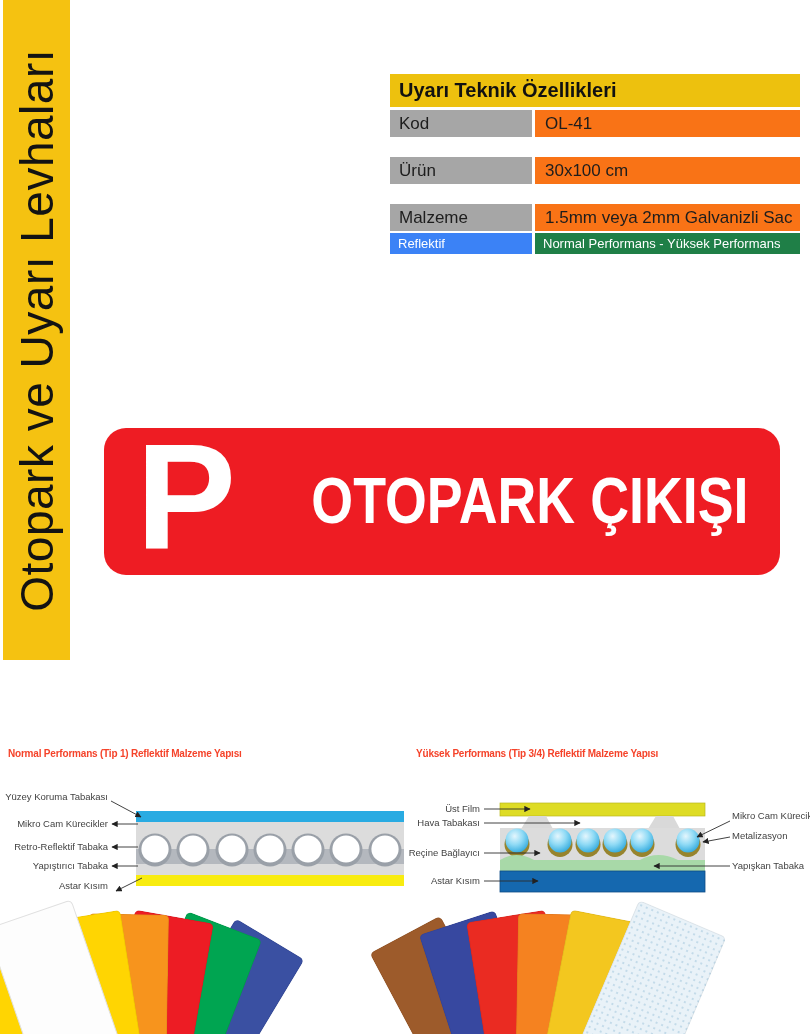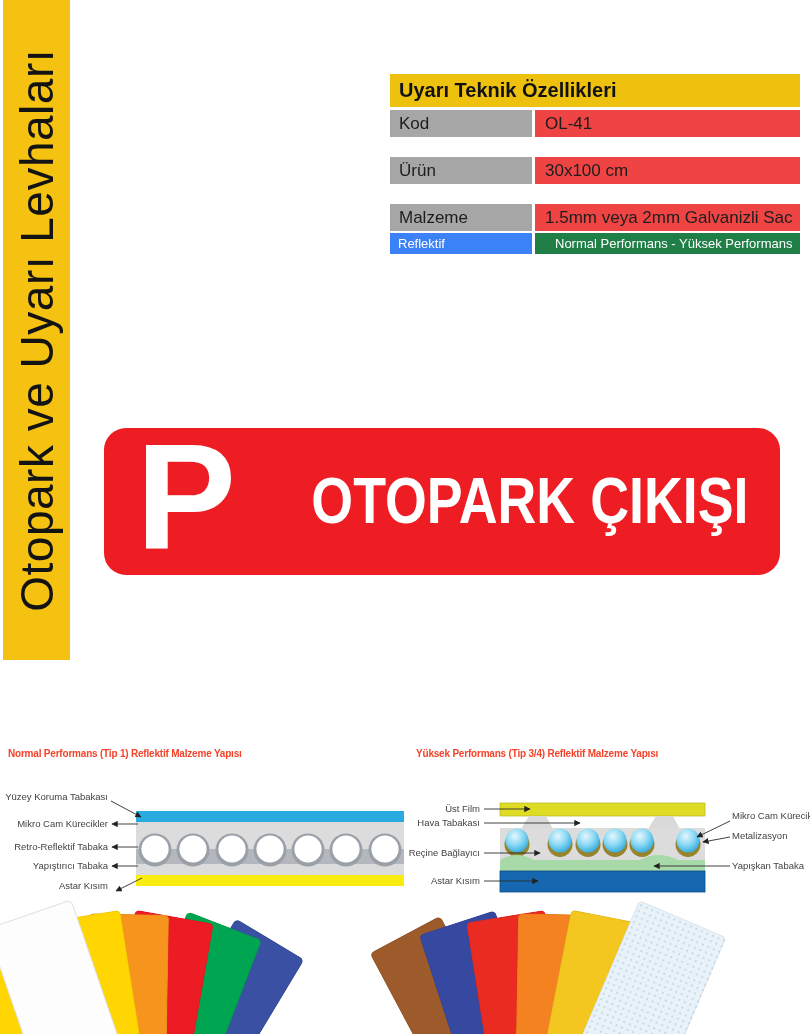--- a/index.html
+++ b/index.html
@@ -29,29 +29,29 @@
   .spec-table { position:absolute; left:390px; top:74px; width:410px; }
   .spec-header {
     background:#edc10e; height:33px; line-height:33px; padding-left:9px;
     font-size:20px; font-weight:bold; color:#111; margin-bottom:3px;
   }
   .t-row { display:flex; height:27px; margin-bottom:20px; }
   .t-label {
     width:142px; background:#a6a6a6; margin-right:3px; line-height:27px;
     padding-left:9px; font-size:17px; color:#1d1d1d;
   }
-  .t-value { flex:1; background:#ef4444; line-height:27px; padding-left:10px; font-size:17px; color:#1d1d1d; }
+  .t-value { flex:1; background:#f97316; line-height:27px; padding-left:10px; font-size:17px; color:#1d1d1d; }
 
   
   .reflektif-row { position:absolute; left:390px; top:233px; width:410px; height:21px; display:flex; }
   .r-label {
     width:142px; background:#3b82f6; margin-right:3px; color:#fff;
     font-size:13px; line-height:21px; padding-left:8px;
   }
-  .r-value { flex:1; background:#1f7f47; color:#fff; font-size:13px; line-height:21px; padding-left:20px; white-space:nowrap; }
+  .r-value { flex:1; background:#1f7f47; color:#fff; font-size:13px; line-height:21px; padding-left:8px; white-space:nowrap; }
 
   
   .sign {
     position:absolute; left:104px; top:428px; width:676px; height:147px;
     background:#ee1c23; border-radius:22px;
   }
   .sign-p {
     position:absolute; left:32px; top:50%; transform:translateY(-54%);
     font-size:150px; font-weight:bold; color:#ffffff; line-height:1;
   }

